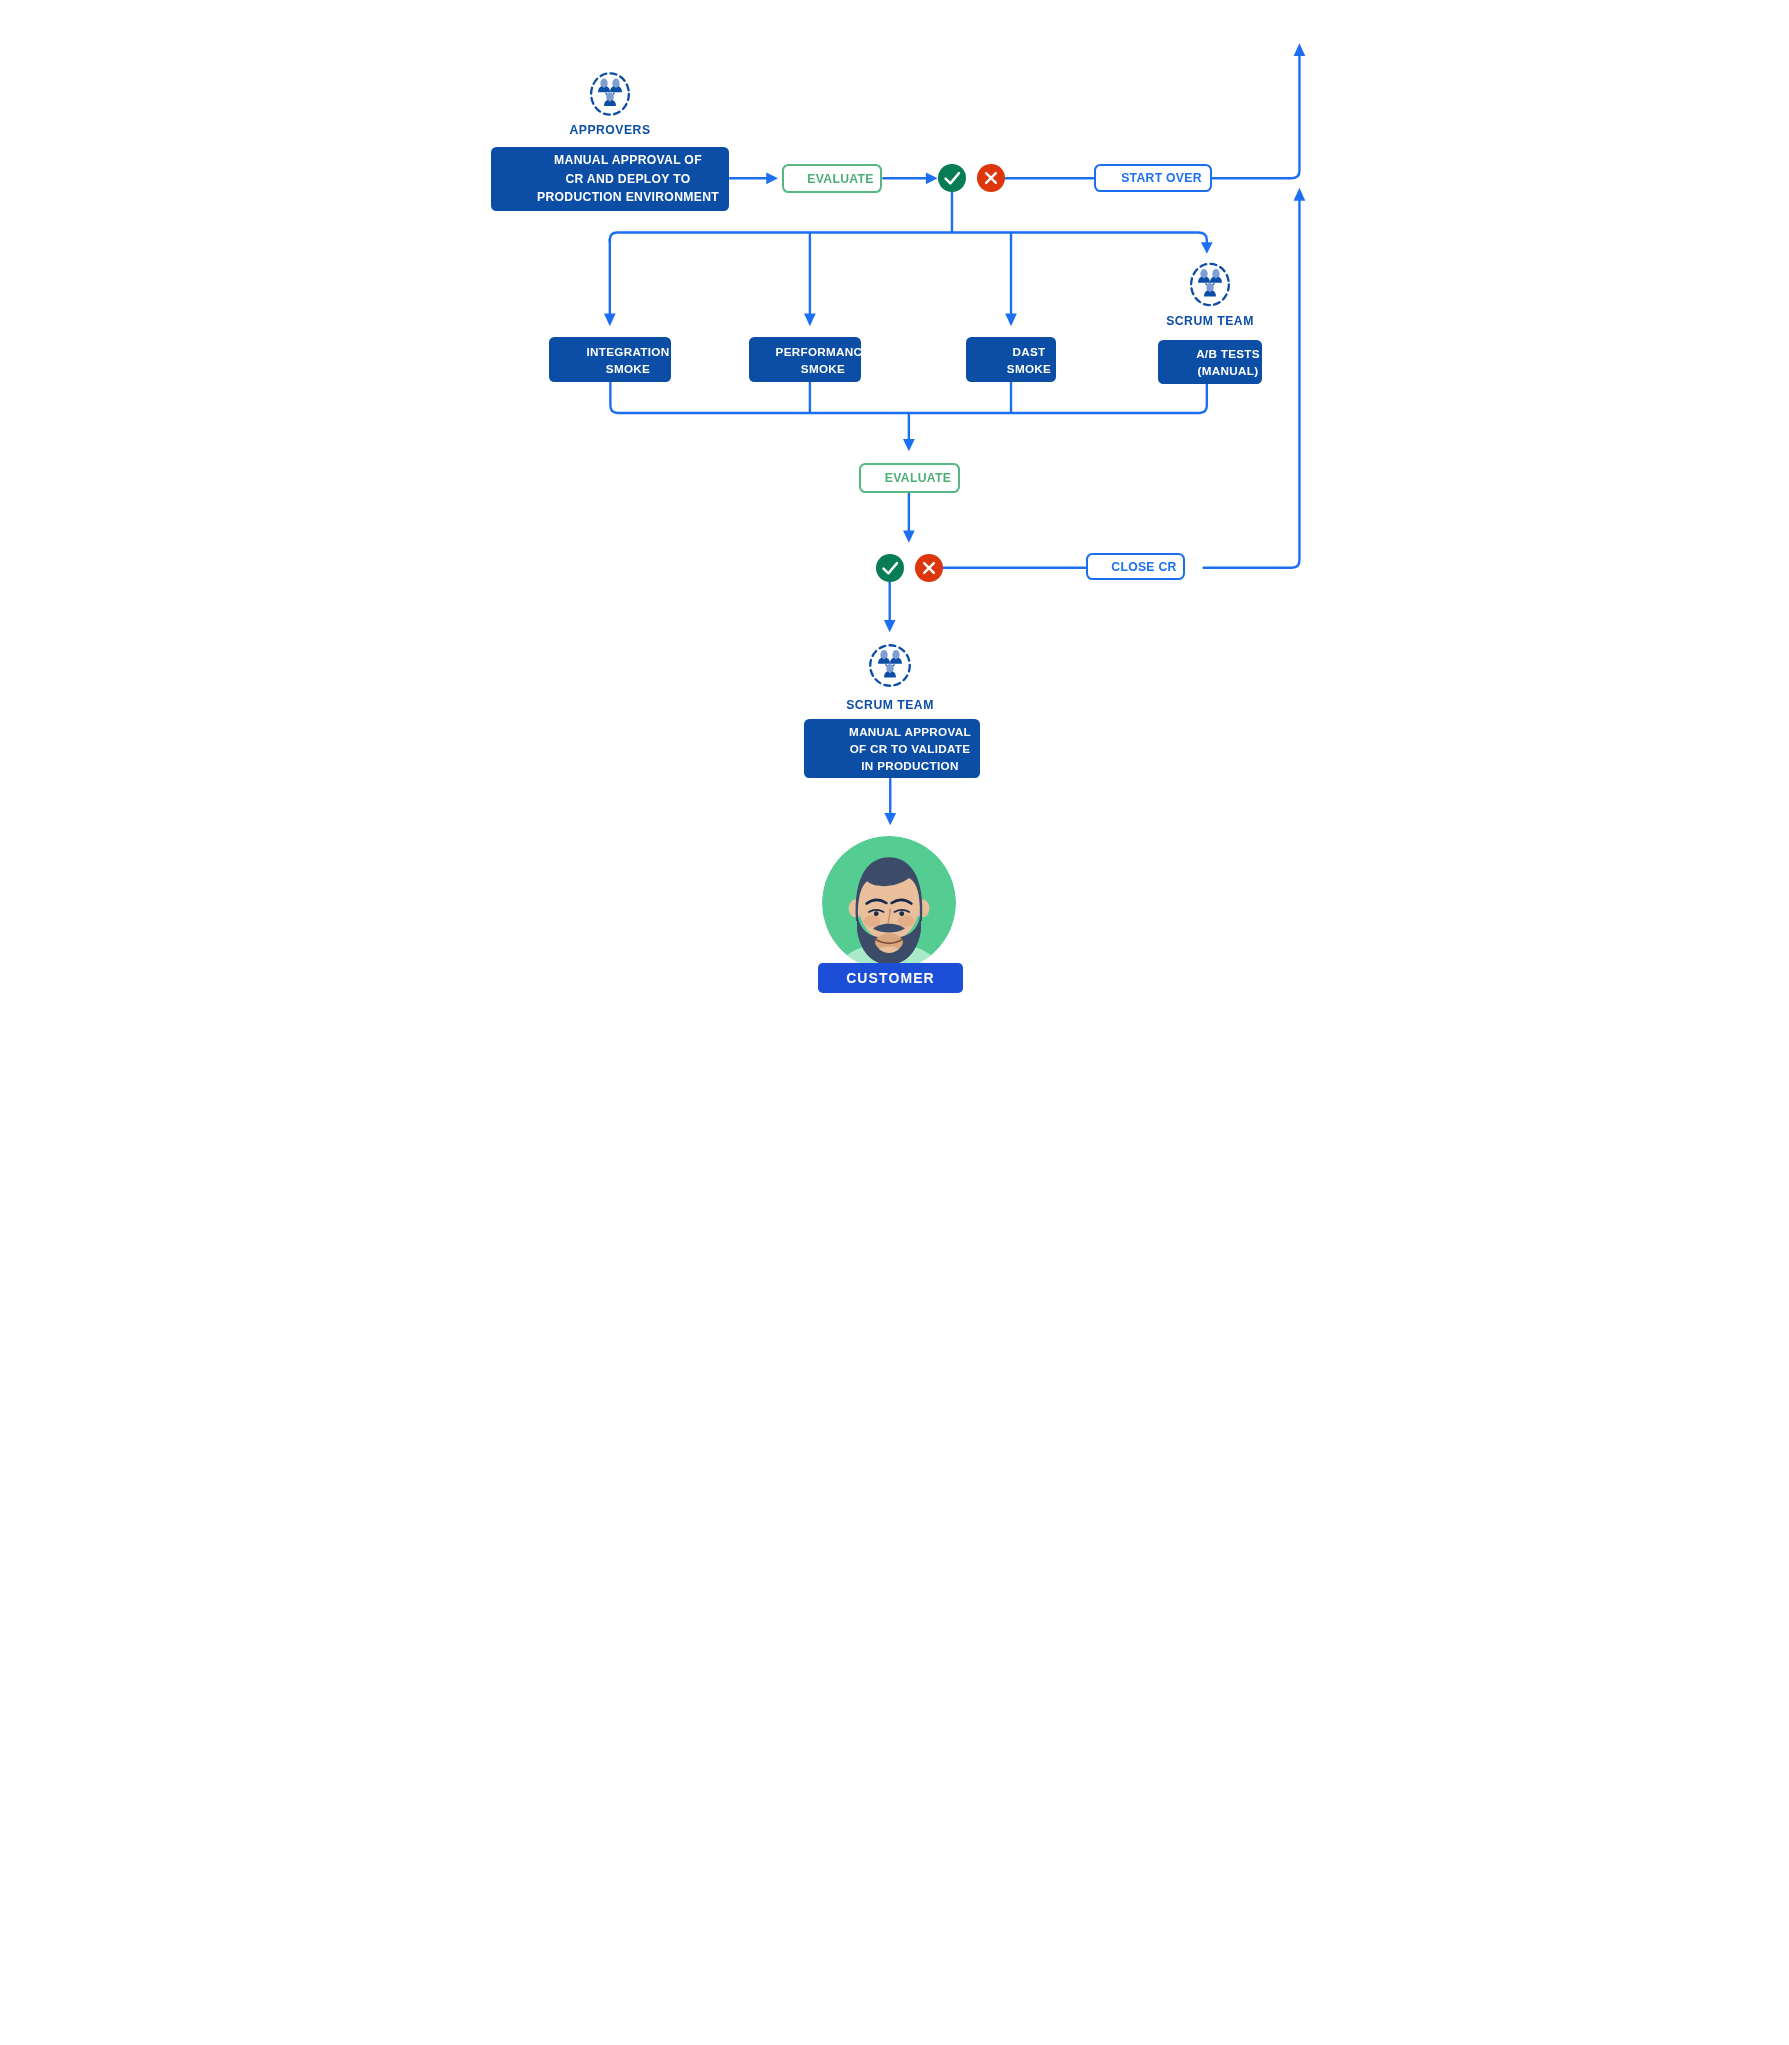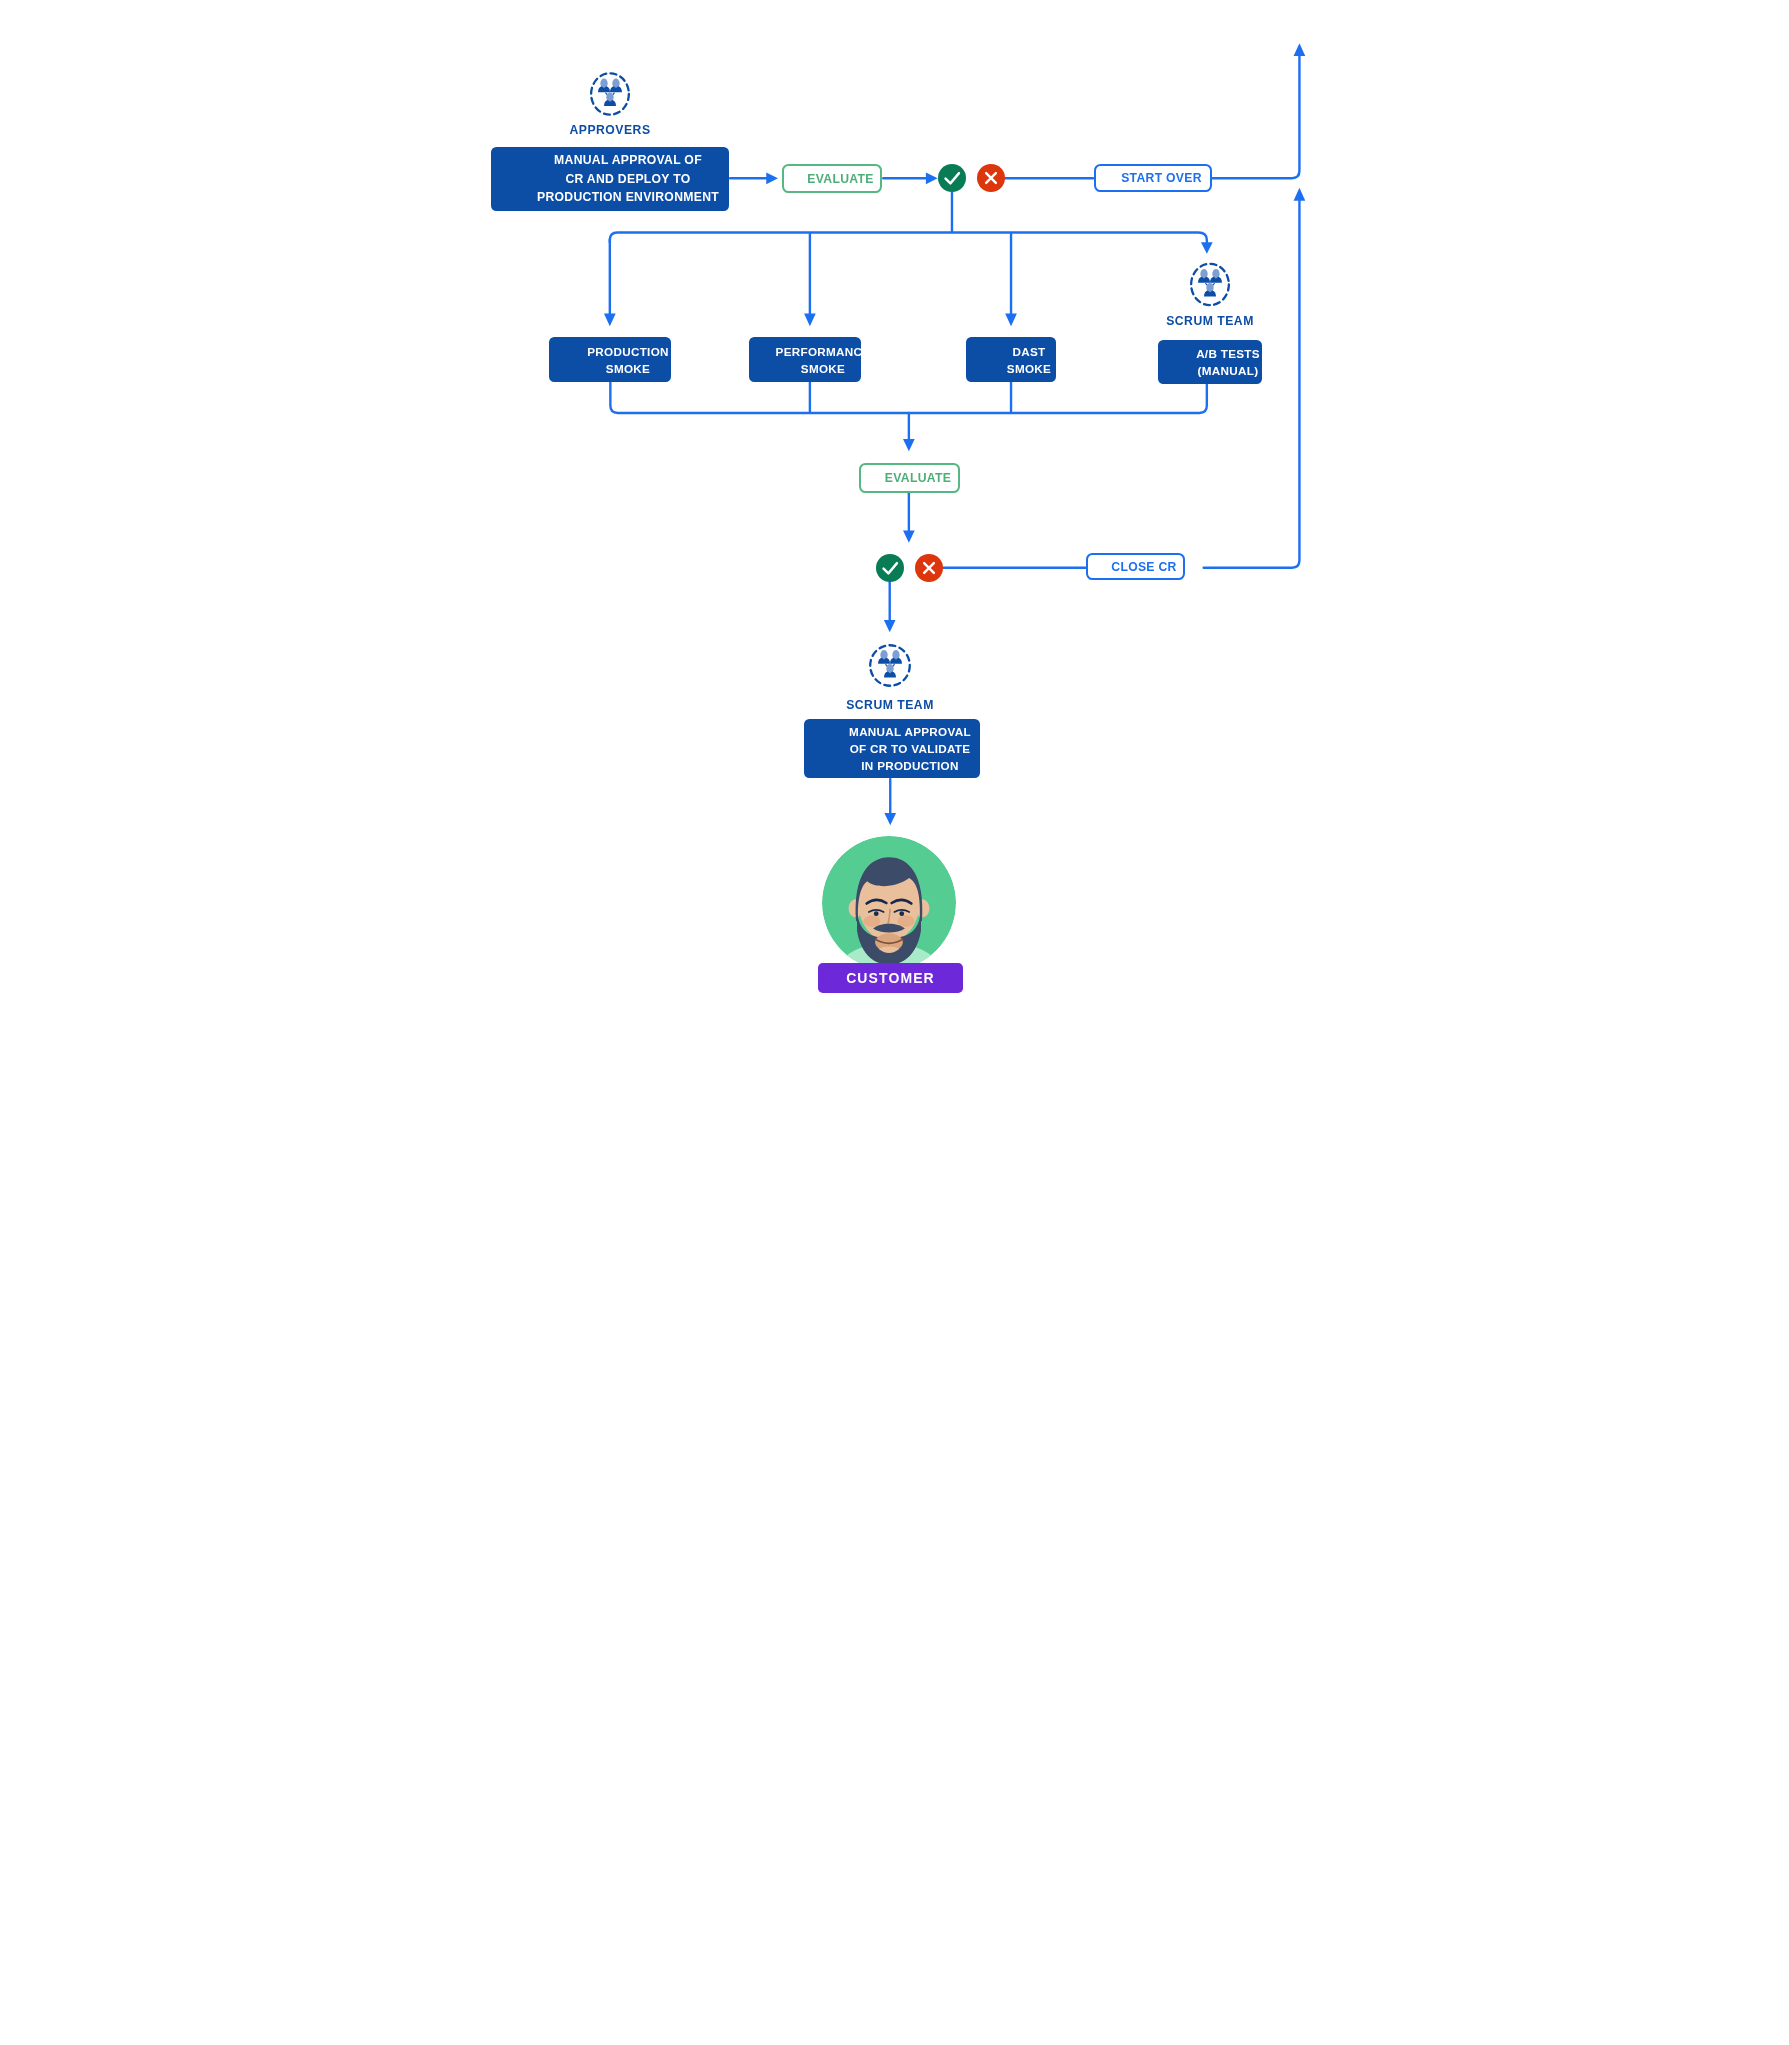--- a/index.html
+++ b/index.html
@@ -25,21 +25,21 @@
     font-size:12.2px;letter-spacing:0.5px;
   }
   .status{
     position:absolute;width:28px;height:28px;border-radius:50%;
     display:flex;align-items:center;justify-content:center;
   }
   .status.pass{background:#087C55;}
   .status.fail{background:#DD360C;}
   .icon-wrap{position:absolute;}
   .customer-tag{
-    position:absolute;background:#6d28d9;color:#ffffff;border-radius:4.8px;
+    position:absolute;background:#1d4ed8;color:#ffffff;border-radius:4.8px;
     display:flex;align-items:center;justify-content:center;
     font-size:14px;font-weight:bold;letter-spacing:1.1px;
   }
 </style>
 </head>
 <body>
 
 <div class="canvas">
 
   <svg class="layer" viewBox="0 0 1682 1922" width="895" height="1023">
@@ -130,21 +130,21 @@
         <path d="M 50 46 Q 50 35 58 33 L 63 37 L 68 33 Q 76 35 76 46 Z" fill="#0C4DA6"></path>
         <path d="M 41 48 L 46 54 M 59 48 L 54 54" stroke="#0C4DA6" stroke-width="2.6" fill="none" stroke-linecap="round"></path>
         <ellipse cx="50" cy="57" rx="8" ry="10.5" fill="#7E9FD4"></ellipse>
         <path d="M 37 76 Q 37 65 45 63 L 50 67 L 55 63 Q 63 65 63 76 Z" fill="#0C4DA6"></path>
       </g>
     </svg>
   </div>
   <div class="actor-label" style="left:683px;top:304px;width:160px">SCRUM TEAM</div>
 
   <div class="node solid small" style="left:102px;top:327px;width:122px;height:45px">
-    <span>PRODUCTION</span>
+    <span>INTEGRATION</span>
     <span>SMOKE</span>
   </div>
   <div class="node solid small" style="left:302px;top:327px;width:112px;height:45px">
     <span>PERFORMANCE</span>
     <span>SMOKE</span>
   </div>
   <div class="node solid small" style="left:519px;top:327px;width:90px;height:45px">
     <span>DAST</span>
     <span>SMOKE</span>
   </div>

